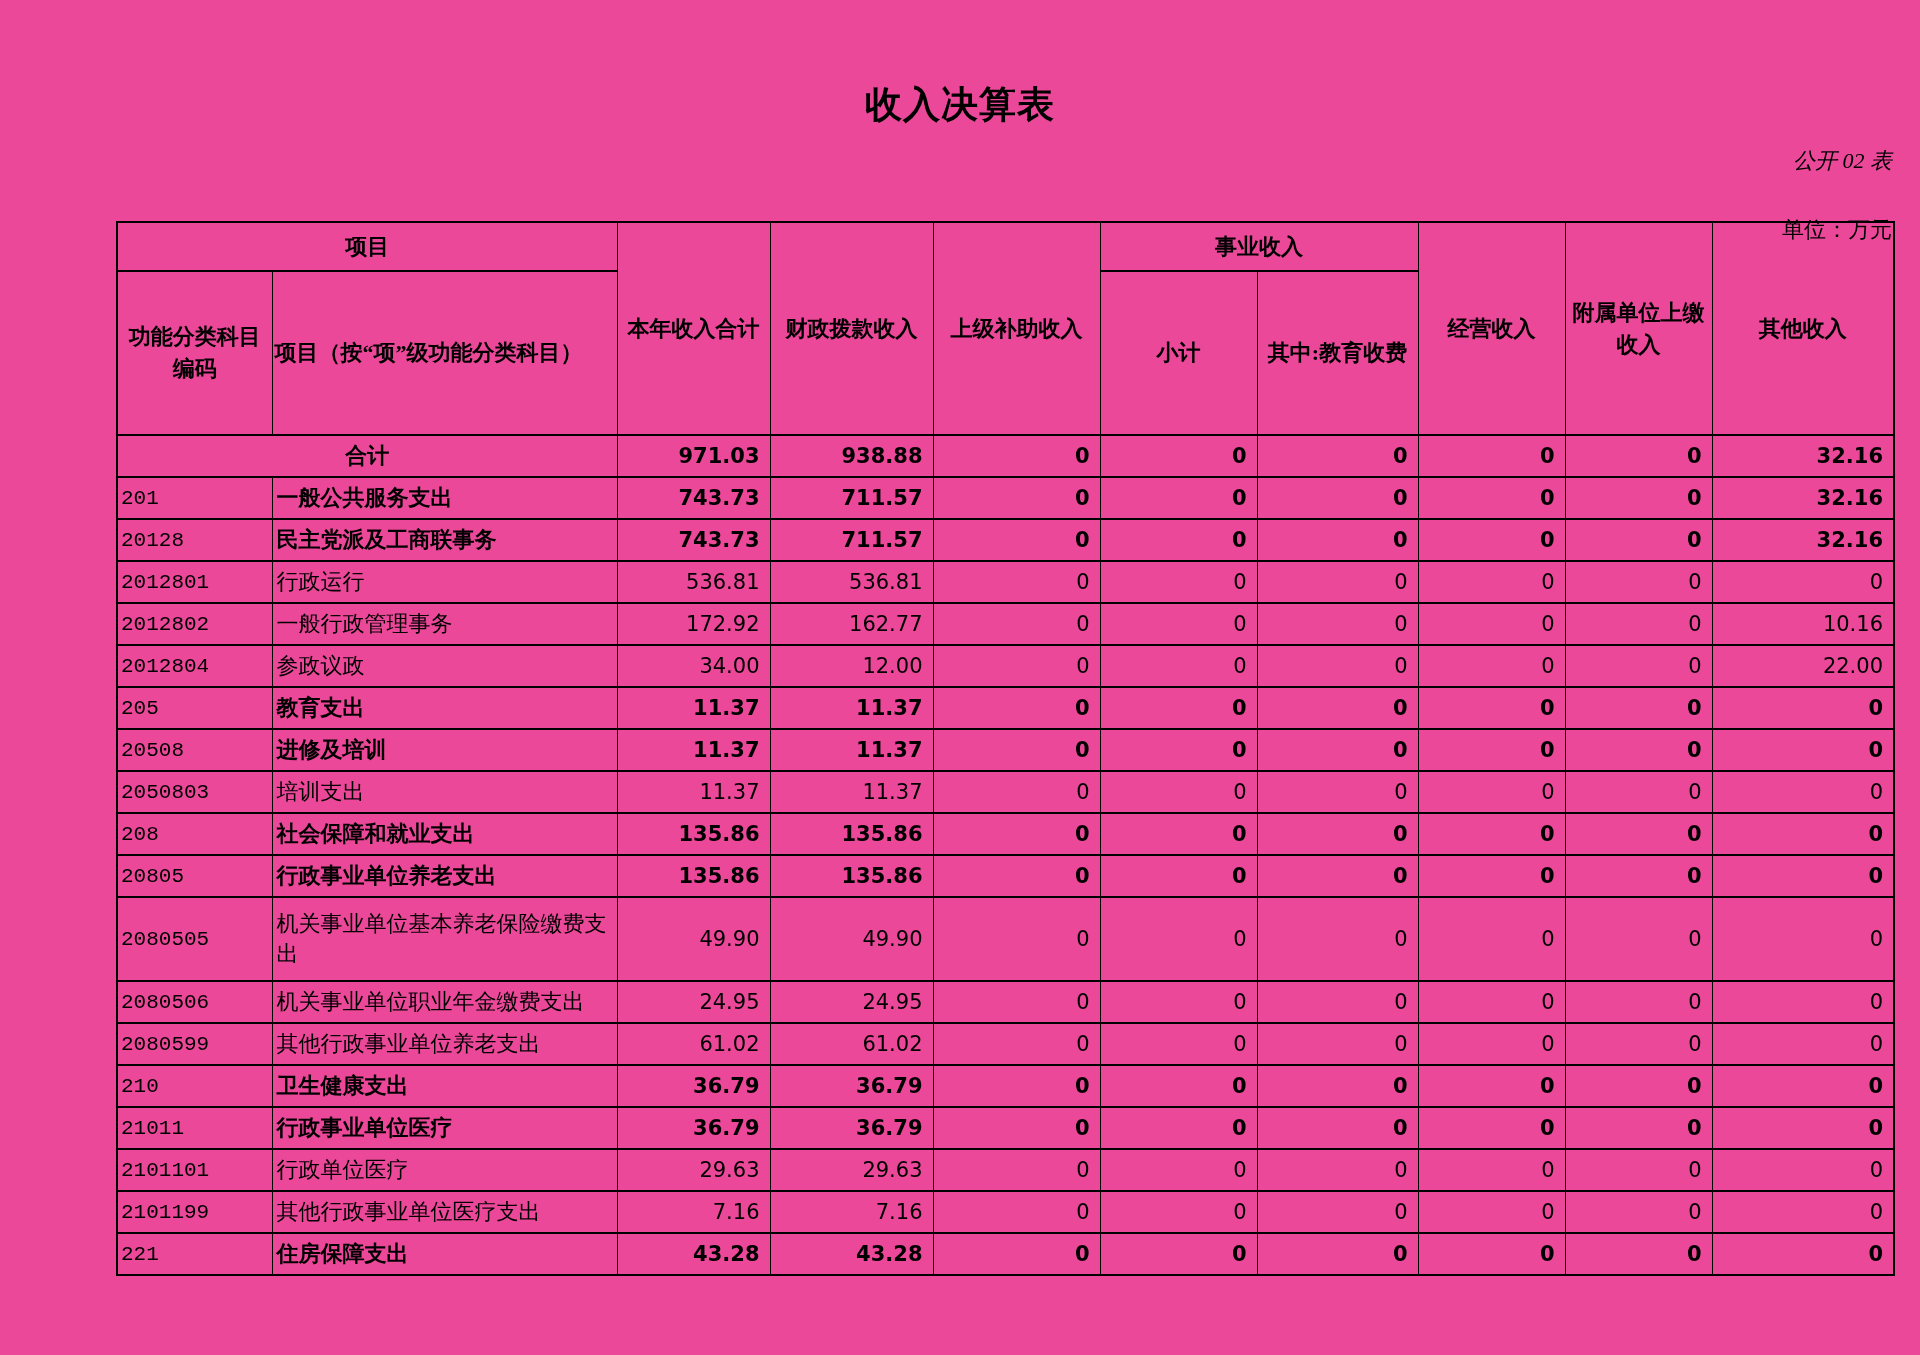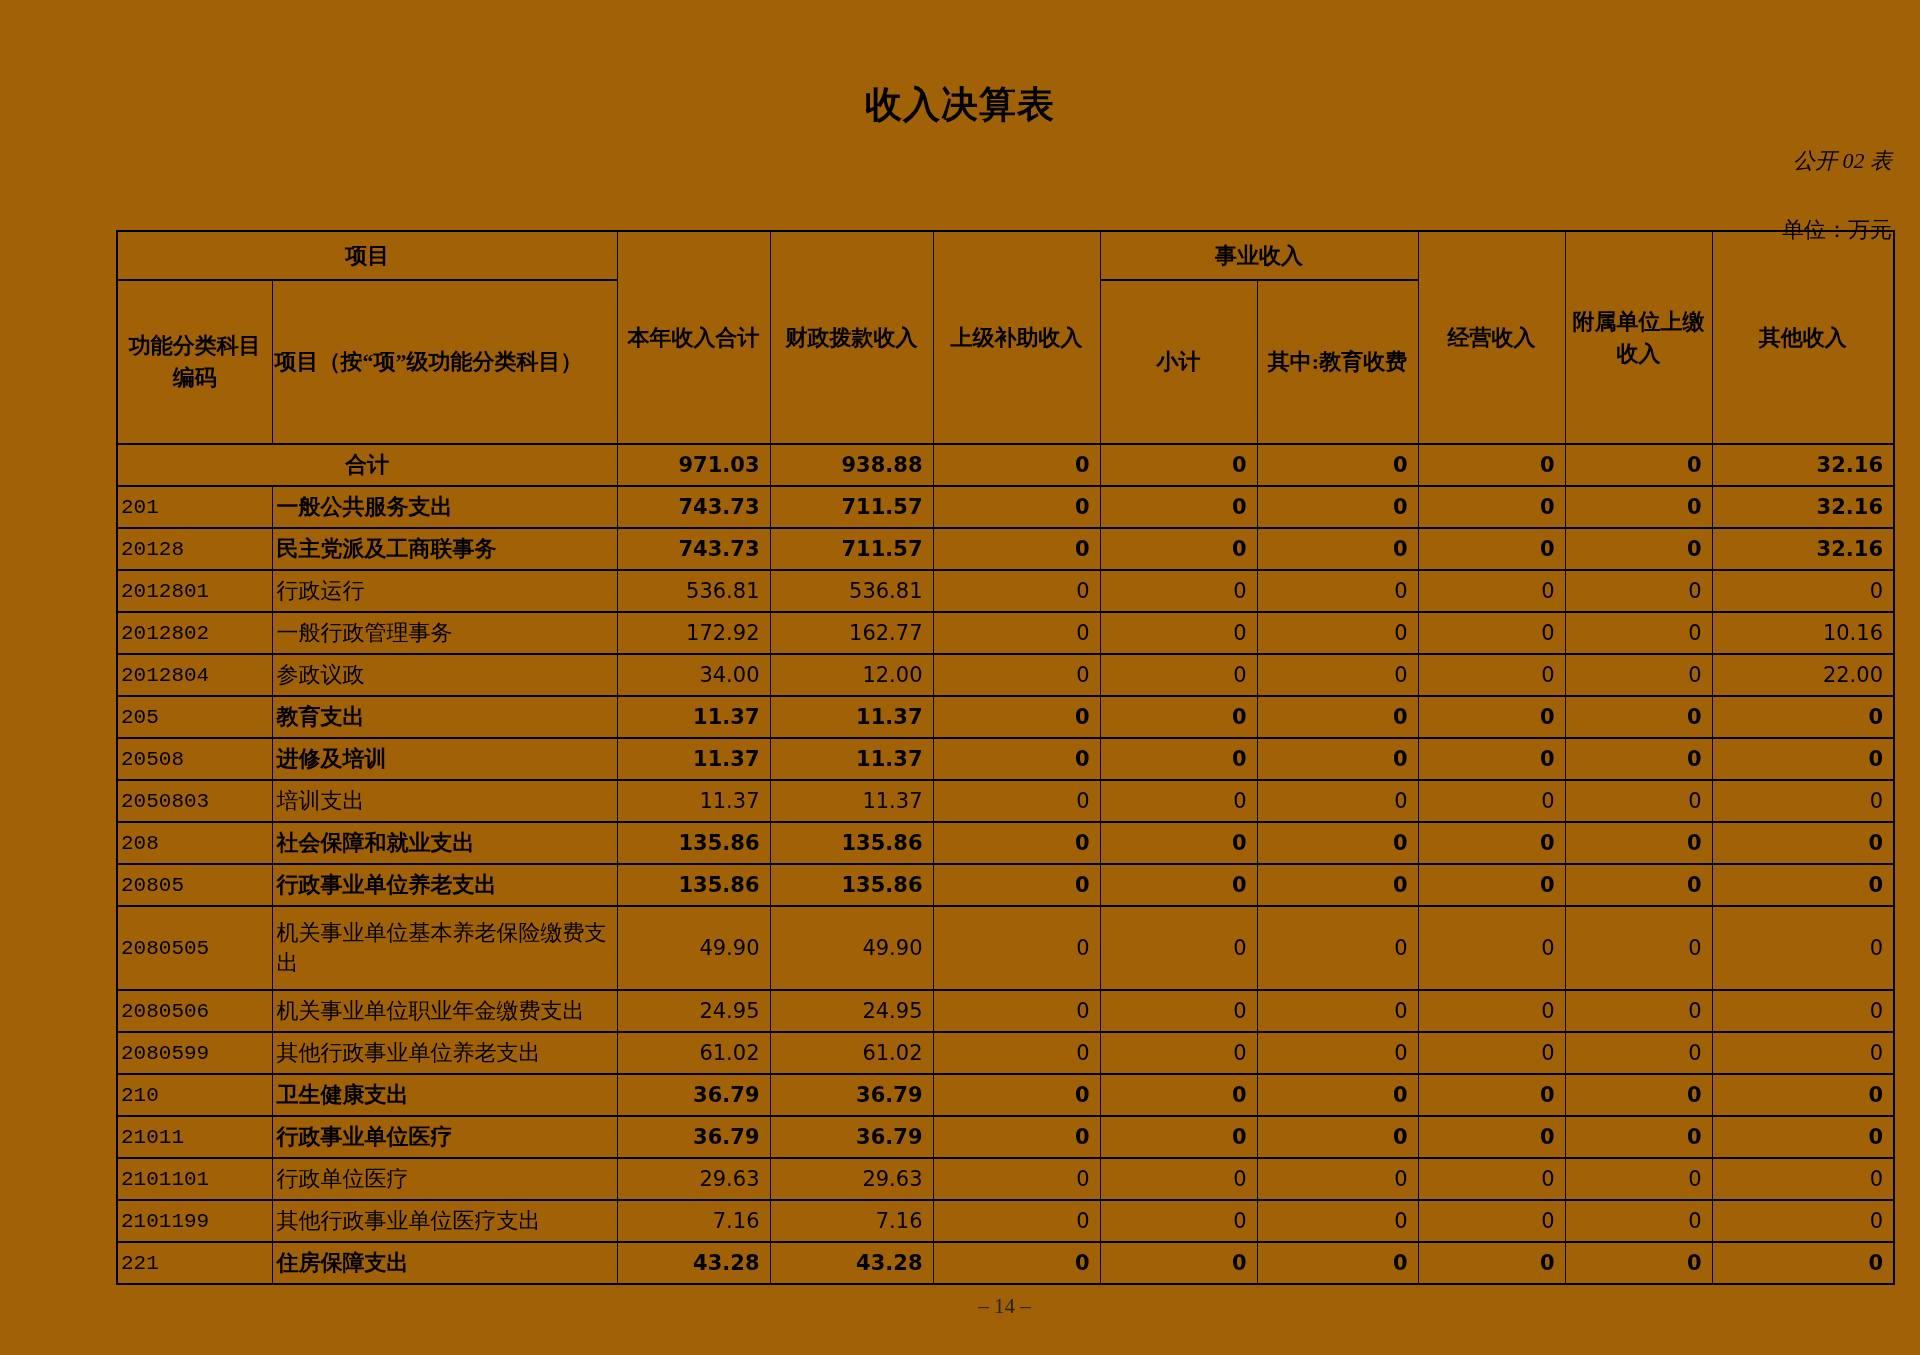--- a/index.html
+++ b/index.html
@@ -4,21 +4,21 @@
 <style>
   * { box-sizing: border-box; margin: 0; padding: 0; }
   html, body { background: #ffffff; }
   body {
     width: 1920px; height: 1355px;
     font-family: "Liberation Serif", "DejaVu Serif", serif;
     color: #000000;
     position: relative;
     overflow: hidden;
   }
-  .page { position: relative; width: 1920px; height: 1355px; background: #a16207; }
+  .page { position: relative; width: 1920px; height: 1355px; background: #ec4899; }
 
   .doc-title {
     position: absolute; top: 80px; left: 0; width: 100%;
     text-align: center; font-size: 37px; font-weight: 700;
     letter-spacing: 1px;
   }
   .table-no {
     position: absolute; top: 146px; right: 28px;
     font-size: 22px;
     font-style: italic;
@@ -27,21 +27,21 @@
     position: absolute; top: 190px; left: 116px;
     font-size: 22px;
   }
   .unit-line {
     position: absolute; top: 187px; right: 28px;
     font-size: 22px;
     margin-top: 28px;
   }
 
   table.income {
-    position: absolute; top: 230px; left: 116px;
+    position: absolute; top: 221px; left: 116px;
     width: 1777px;
     border-collapse: collapse;
     table-layout: fixed;
     border: 2px solid #000;
   }
   .income th, .income td {
     border: 1px solid #000;
     border-top-width: 2px;
     border-bottom-width: 2px;
     overflow: hidden;
@@ -346,15 +346,14 @@
           <td class="num">0</td>
           <td class="num">0</td>
           <td class="num">0</td>
           <td class="num">0</td>
           <td class="num">0</td>
           <td class="num">0</td>
         </tr>
       </tbody>
   </table>
 
-  <div class="page-no">– 14 –</div>
 
 </div>
 
 </body></html>

